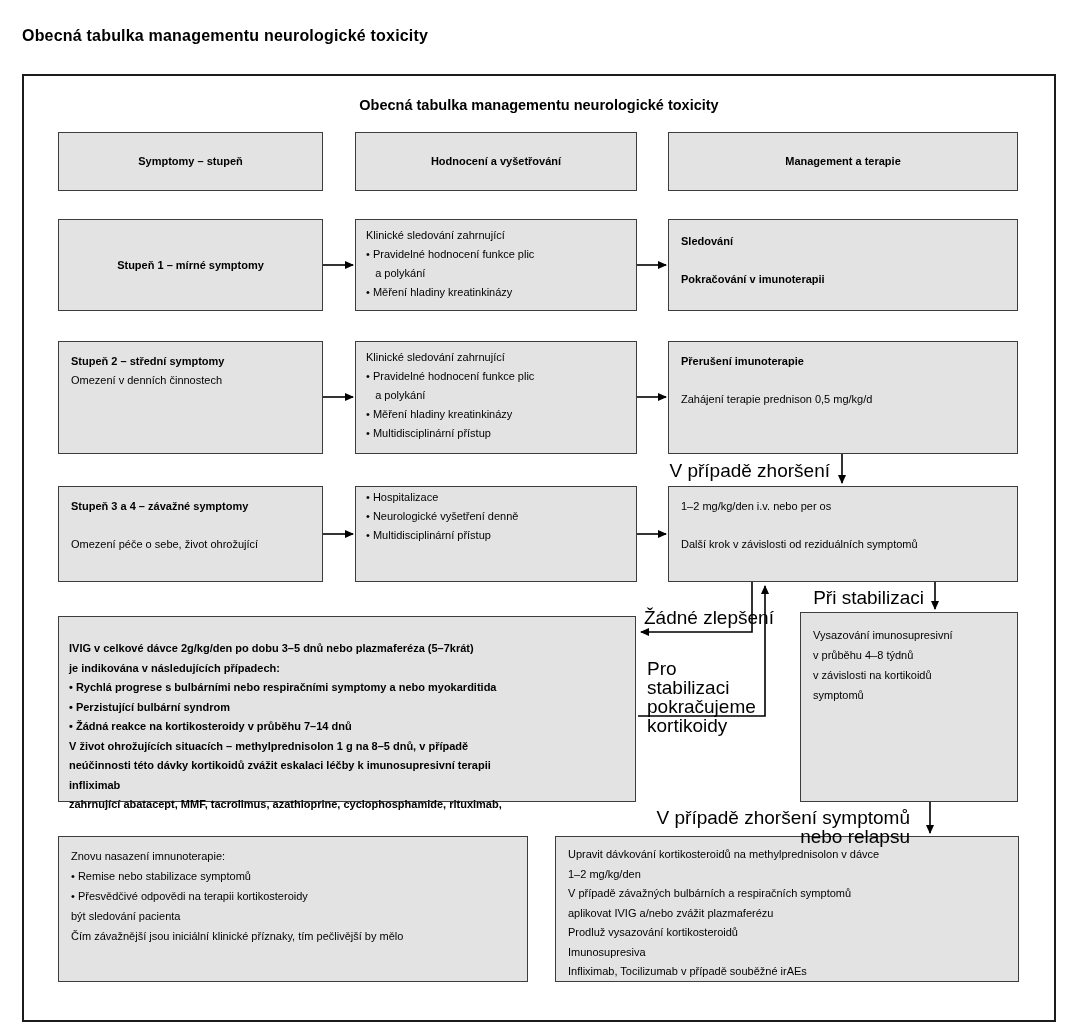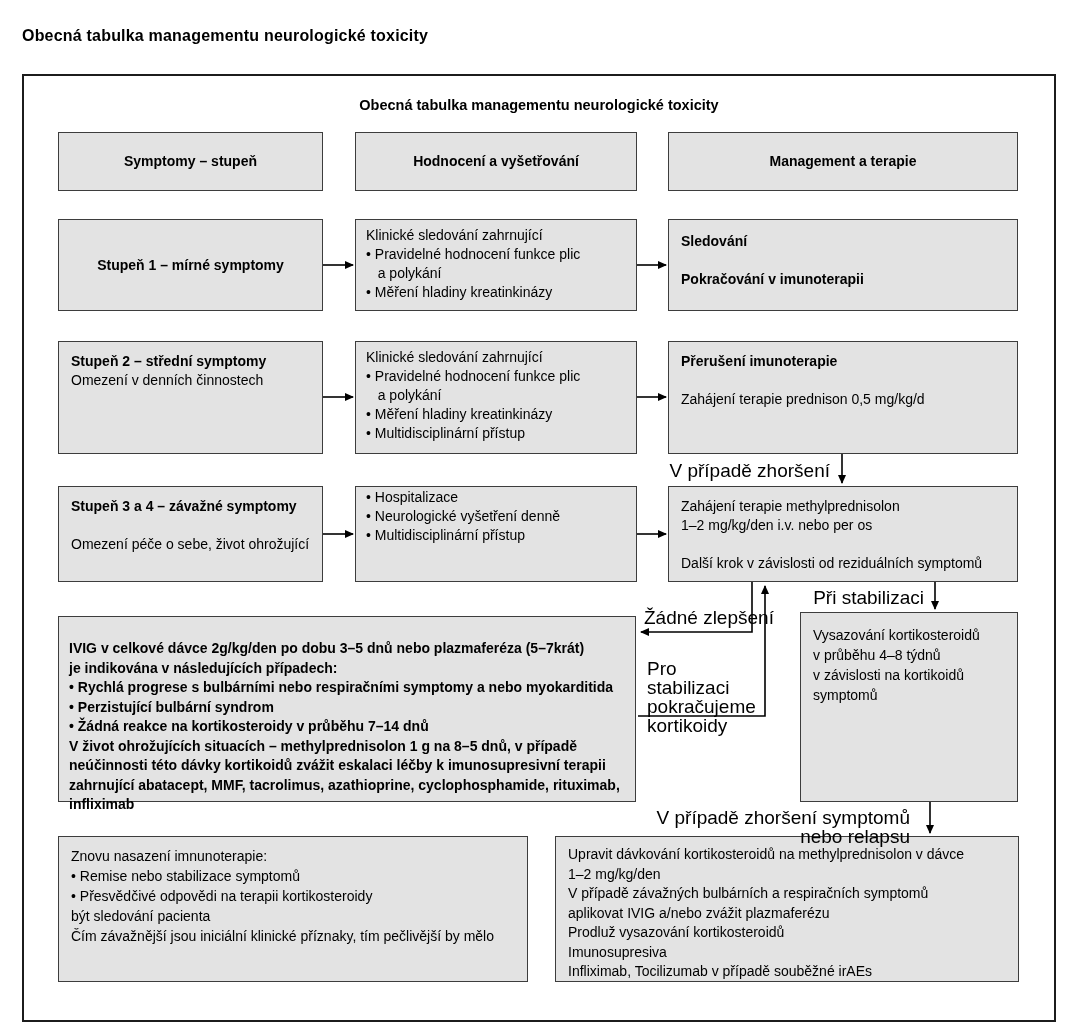--- a/index.html
+++ b/index.html
@@ -1,21 +1,21 @@
 <!DOCTYPE html>
 <html lang="cs"><head>
 <meta charset="utf-8">
 <style>
   html,body{margin:0;padding:0;background:#ffffff;}
   body{font-family:"Liberation Sans","DejaVu Sans",sans-serif;color:#000;}
   #stage{position:relative;width:1064px;height:1025px;background:#fff;overflow:hidden;margin-top:19px;}
   .page-title{position:absolute;left:22px;top:8px;font-size:16px;font-weight:bold;letter-spacing:.2px;}
   .outer-frame{position:absolute;left:22px;top:55px;width:1034px;height:948px;border:2px solid #1c1c1c;box-sizing:border-box;background:#fff;}
   .inner-title{position:absolute;left:22px;top:78px;width:1034px;text-align:center;font-size:14.5px;font-weight:bold;}
-  .box{position:absolute;background:#e3e3e3;border:1.5px solid #3d3d3d;box-sizing:border-box;font-size:14px;line-height:19px;}
+  .box{position:absolute;background:#e3e3e3;border:1.5px solid #3d3d3d;box-sizing:border-box;font-size:11px;line-height:19px;}
   .center{display:flex;align-items:center;justify-content:center;text-align:center;}
   .pad{padding:6px 10px;}
   .bold{font-weight:bold;}
   .ln{white-space:pre-wrap;min-height:19px;line-height:19px;}
   .tall .ln{min-height:19.5px;line-height:19.5px;}
   .wide20 .ln{min-height:20px;line-height:20px;}
   .edge-label{position:absolute;font-size:19px;line-height:19px;white-space:pre-wrap;}
   .right{text-align:right;}
   svg.arrows{position:absolute;left:0;top:0;width:1078px;height:1025px;pointer-events:none;}
   svg.arrows path{fill:none;stroke:#000;stroke-width:1.6;}
@@ -77,40 +77,39 @@
     <div class="ln bold">Stupeň 3 a 4 – závažné symptomy</div>
     <div class="ln"></div>
     <div class="ln">Omezení péče o sebe, život ohrožující</div>
   </div>
   <div class="box" style="left:355px;top:467px;width:282px;height:96px;padding:1px 10px;">
       <div class="ln">• Hospitalizace</div>
       <div class="ln">• Neurologické vyšetření denně</div>
       <div class="ln">• Multidisciplinární přístup</div>
     </div>
   <div class="box" style="left:668px;top:467px;width:350px;height:96px;padding:10px 12px;">
-      <div class="ln">Zahájení terapie methylprednisolon</div>
       <div class="ln">1–2 mg/kg/den i.v. nebo per os</div>
       <div class="ln"></div>
       <div class="ln">Další krok v závislosti od reziduálních symptomů</div>
     </div>
 
   <div class="box tall" style="left:58px;top:597px;width:578px;height:186px;padding:22px 10px;font-weight:bold;">
       <div class="ln">IVIG v celkové dávce 2g/kg/den po dobu 3–5 dnů nebo plazmaferéza (5–7krát)</div>
       <div class="ln">je indikována v následujících případech:</div>
       <div class="ln">• Rychlá progrese s bulbárními nebo respiračními symptomy a nebo myokarditida</div>
       <div class="ln">• Perzistující bulbární syndrom</div>
       <div class="ln">• Žádná reakce na kortikosteroidy v průběhu 7–14 dnů</div>
       <div class="ln">V život ohrožujících situacích – methylprednisolon 1 g na 8–5 dnů, v případě</div>
       <div class="ln">neúčinnosti této dávky kortikoidů zvážit eskalaci léčby k imunosupresivní terapii</div>
+      <div class="ln">infliximab</div>
       <div class="ln">zahrnující abatacept, MMF, tacrolimus, azathioprine, cyclophosphamide, rituximab,</div>
-      <div class="ln">infliximab</div>
     </div>
 
   <div class="box wide20" style="left:800px;top:593px;width:218px;height:190px;padding:12px 12px;">
-      <div class="ln">Vysazování kortikosteroidů</div>
+      <div class="ln">Vysazování imunosupresivní</div>
       <div class="ln">v průběhu 4–8 týdnů</div>
       <div class="ln">v závislosti na kortikoidů</div>
       <div class="ln">symptomů</div>
     </div>
 
   <div class="box wide20" style="left:58px;top:817px;width:470px;height:146px;padding:9px 12px;">
       <div class="ln">Znovu nasazení imnunoterapie:</div>
       <div class="ln">• Remise nebo stabilizace symptomů</div>
       <div class="ln">• Přesvědčivé odpovědi na terapii kortikosteroidy</div>
       <div class="ln">být sledování pacienta</div>

